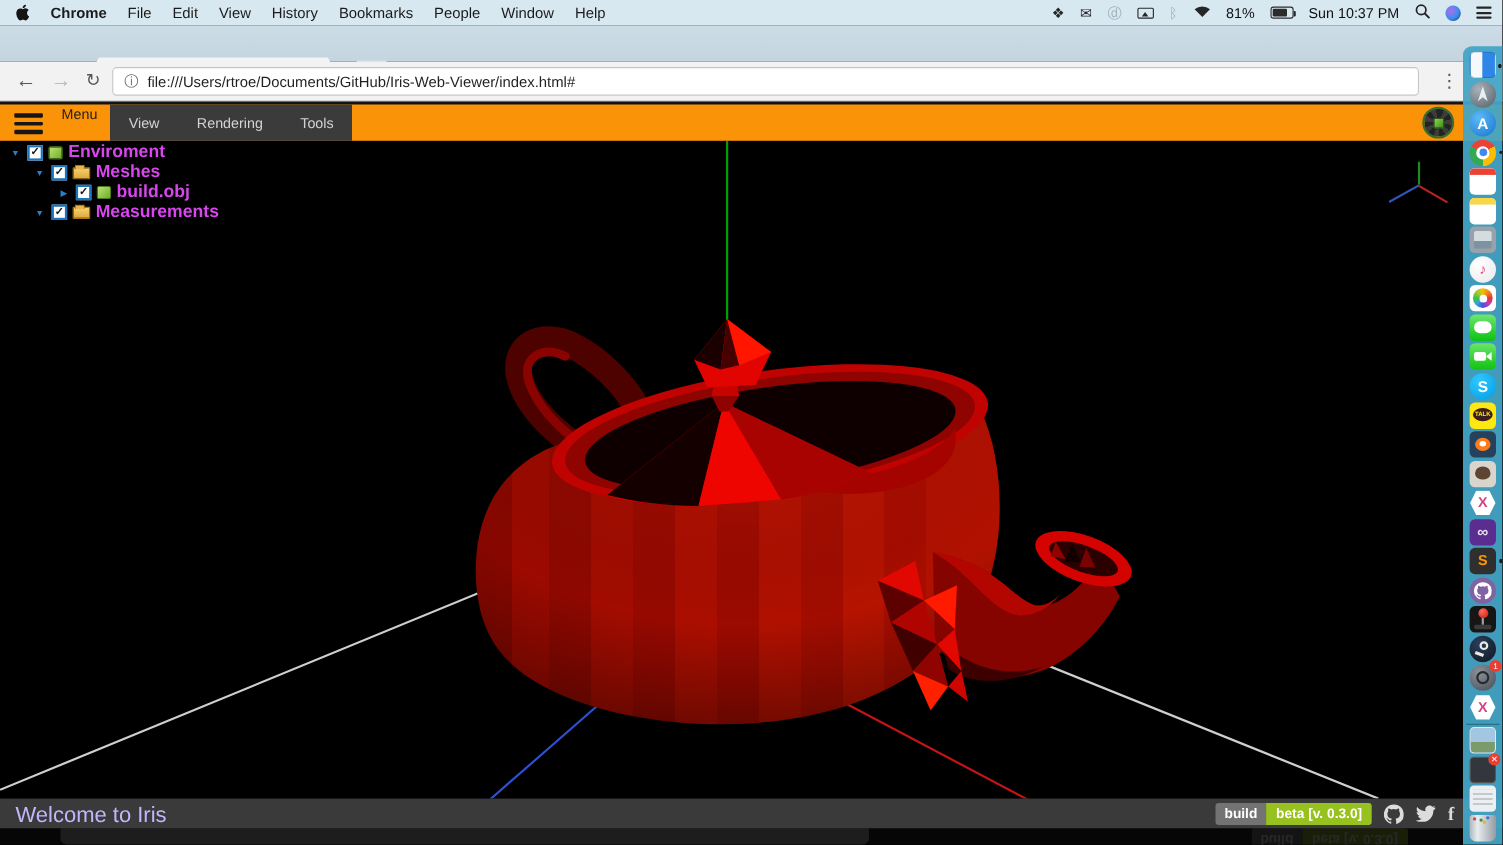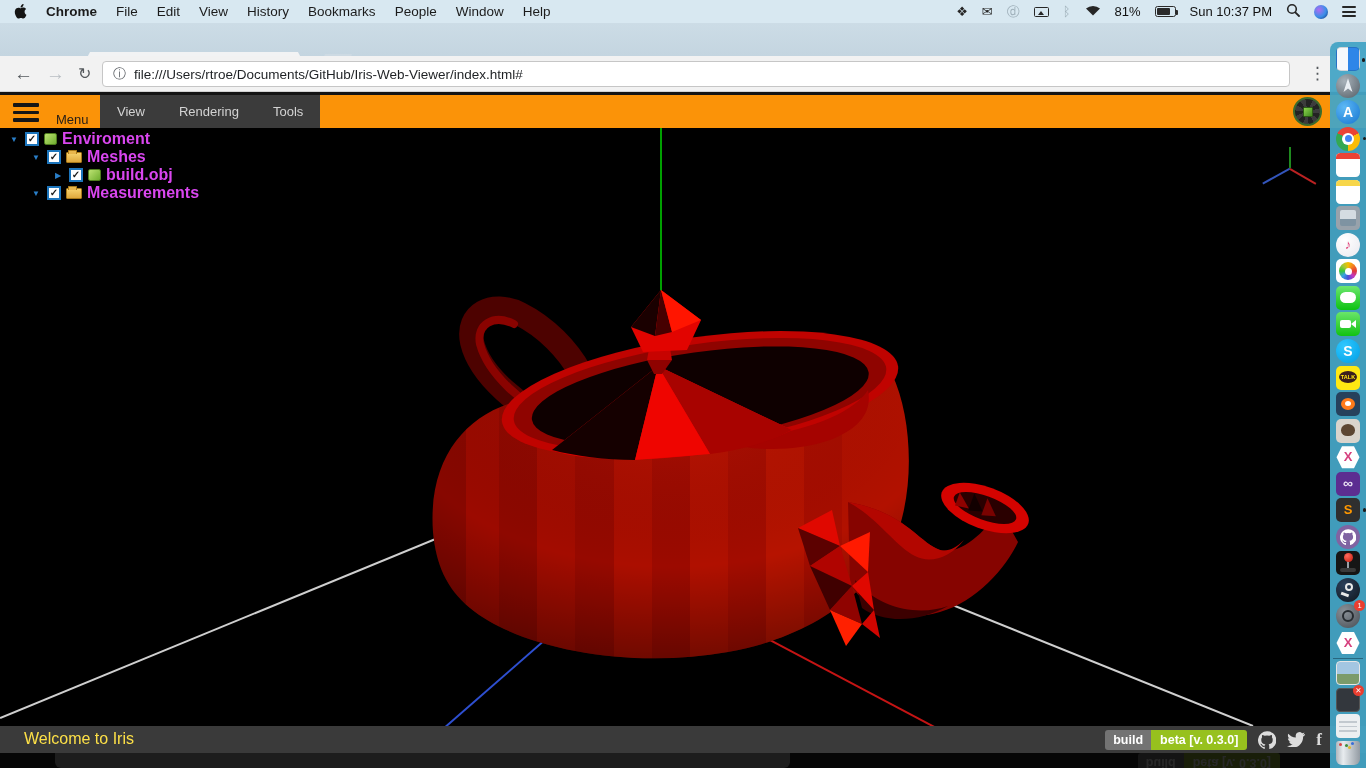--- a/index.html
+++ b/index.html
@@ -45,21 +45,21 @@
   .nav-glyph.disabled{color:#b9bec3}
   .omnibox{position:absolute;left:102px;right:76px;top:5px;height:26px;background:#fff;border:1px solid #c6c6c6;border-radius:4px;display:flex;align-items:center;padding:0 10px;gap:8px}
   .info-glyph{font-size:13px;color:#5f6368}
   .url{font-size:13.5px;color:#1e2124;white-space:nowrap}
   .kebab{position:absolute;right:40px;top:7px;font-size:17px;color:#54585c}
 
   
   .appbar{position:absolute;left:0;top:92px;width:1366px;height:36px;background:#fb9308;border-top:3px solid #141414;z-index:20}
   .burger{position:absolute;left:13px;top:8px;display:flex;flex-direction:column;gap:4px}
   .burger i{display:block;width:26px;height:3.5px;background:#161616;border-radius:1px}
-  .menu-label{position:absolute;left:56px;top:17px;font-size:13px;color:#292018}
+  .menu-label{position:absolute;left:56px;top:1px;font-size:13px;color:#292018}
   .nav-tabs{position:absolute;left:100px;top:0;height:33px;display:flex;background:#3b3b3b}
   .nav-tab{padding:0 17px;line-height:33px;font-size:13px;color:#d3d3d3}
   .iris-logo{position:absolute;right:44px;top:2px;width:29px;height:29px;border-radius:50%;background:repeating-conic-gradient(#232323 0 25deg,#3c3c3c 25deg 50deg);border:2px solid #3c6b2c;display:flex;align-items:center;justify-content:center}
   .iris-logo i{width:10px;height:10px;background:linear-gradient(135deg,#8cd54e,#3f8a1f);border:1px solid #2c5e13;border-radius:1px}
 
   
   .viewport{position:absolute;left:0;top:128px;width:1366px;height:598px;background:#000;overflow:hidden;z-index:10}
   .vline{position:absolute;height:1.5px;transform-origin:0 50%;z-index:1}
   .teapot-svg{position:absolute;left:400px;top:152px;width:640px;height:420px;z-index:2}
   
@@ -70,21 +70,21 @@
   .tri{width:12px;text-align:center;font-size:8px;color:#2a7fc9}
   .cb{width:14px;height:14px;background:#fff;border:2px solid #1c75bc;color:#1a1a1a;font-size:10px;line-height:10px;text-align:center;font-weight:700}
   .ticon{position:relative;flex:none}
   .icon-cube{width:13px;height:12px;background:linear-gradient(135deg,#bce272,#6fae2f);border:1px solid #4e7d1e;border-radius:2px}
   .icon-folder{width:16px;height:11px;background:linear-gradient(#f6d26e,#dfa93d);border:1px solid #a87818;border-radius:1px}
   .icon-folder::before{content:'';position:absolute;top:-3px;left:1px;width:7px;height:3px;background:#e8b64c;border:1px solid #a87818;border-bottom:none;border-radius:1px 1px 0 0}
   .tlabel{color:#d946ef;font-size:16px;font-weight:600}
 
   
   .statusbar{position:absolute;left:0;top:726px;width:1366px;height:27px;background:#3a3a3a;z-index:15}
-  .welcome{position:absolute;left:24px;top:4px;font-size:16px;color:#fde047}
+  .welcome{position:absolute;left:14px;top:4px;font-size:20px;color:#c4b5fd}
   .sb-right{position:absolute;right:44px;top:0;height:27px;display:flex;align-items:center;gap:11px}
   .ver{display:flex;align-items:center}
   .badge-build{background:#737373;color:#fff;font-size:12.5px;font-weight:700;padding:3px 8px;border-radius:3px 0 0 3px}
   .badge-beta{background:#97c11e;color:#fff;font-size:12.5px;font-weight:700;padding:3px 9px;border-radius:0 3px 3px 0}
   .soc{display:flex;align-items:center;gap:11px}
   .soc svg{display:block;fill:#dcdcdc}
   .fb-f{font-size:17px;font-weight:700;color:#dcdcdc;font-family:"Liberation Serif",serif}
   .bottomstrip{position:absolute;left:0;top:753px;width:1366px;height:15px;background:#060606;z-index:14}
   .bottomstrip .pad{position:absolute;left:55px;top:0;width:735px;height:15px;background:#1d1d1d;border-radius:0 0 6px 6px}
   .refl{position:absolute;right:86px;top:0;transform:scaleY(-1);opacity:.13;display:flex}

